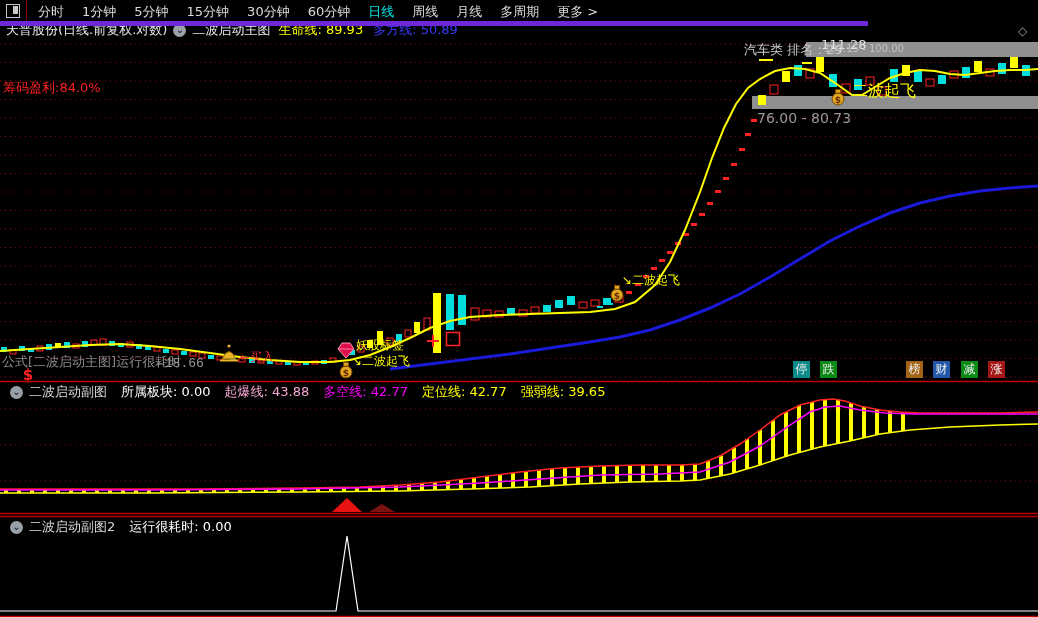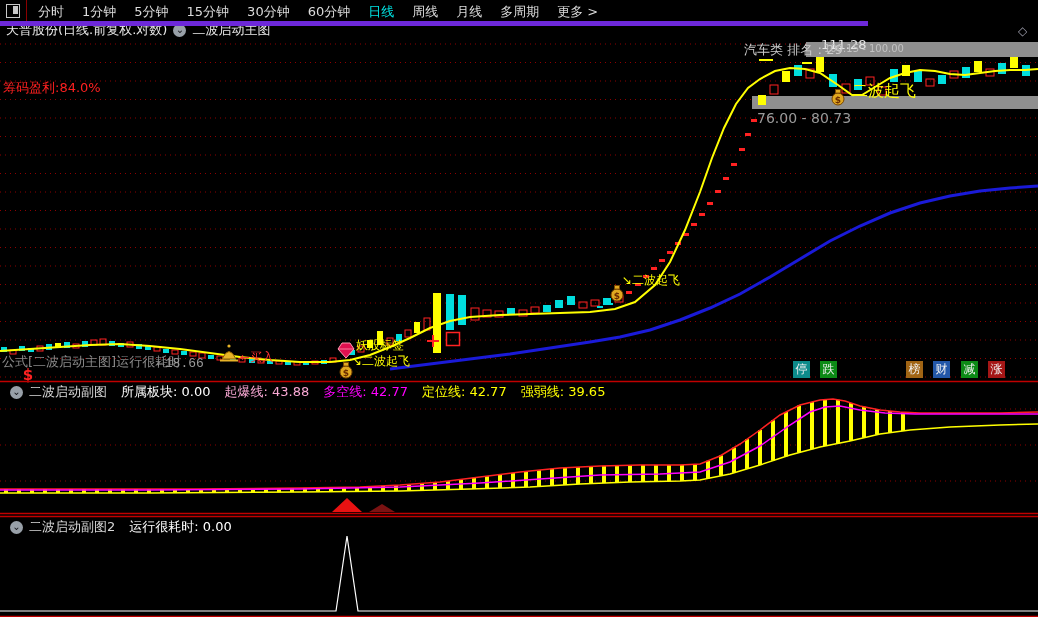--- a/index.html
+++ b/index.html
@@ -288,20 +288,24 @@
     <span id="win-icon"></span>
     <span id="menu-sep"></span>
     <div id="menu-items"><span class="mitem">分时</span><span class="mitem">1分钟</span><span class="mitem">5分钟</span><span class="mitem">15分钟</span><span class="mitem">30分钟</span><span class="mitem">60分钟</span><span class="mitem active">日线</span><span class="mitem">周线</span><span class="mitem">月线</span><span class="mitem">多周期</span><span class="mitem">更多 &gt;</span></div>
   </div>
 
   <div id="stock-row" class="hud">
     <span style="color:#e8e8e8;">天普股份(日线.前复权.对数)</span>
     <span class="circle-icon">⌄</span>
     <span style="color:#e8e8e8;">二波启动主图</span>
     <span class="gap"></span>
+    <span id="stock-fields" style="display:flex;">
+        <span class="fld" style="color: rgb(255, 255, 0);">生命线: 89.93</span>
+        <span class="fld" style="color: rgb(59, 59, 255);">多方线: 50.89</span>
+      </span>
   </div>
   <span id="hdr-diamond" class="hud">◇</span>
 
   <div id="sector-rank" class="hud">
     <span>汽车类 排名：</span><span>29</span>
   </div>
   <div id="chip-profit" class="hud">筹码盈利:84.0%</div>
 
   <div id="band-a-overlay" class="hud">111.28</div>
   <div id="band-a-text" class="hud">100.15 - 100.00</div>

